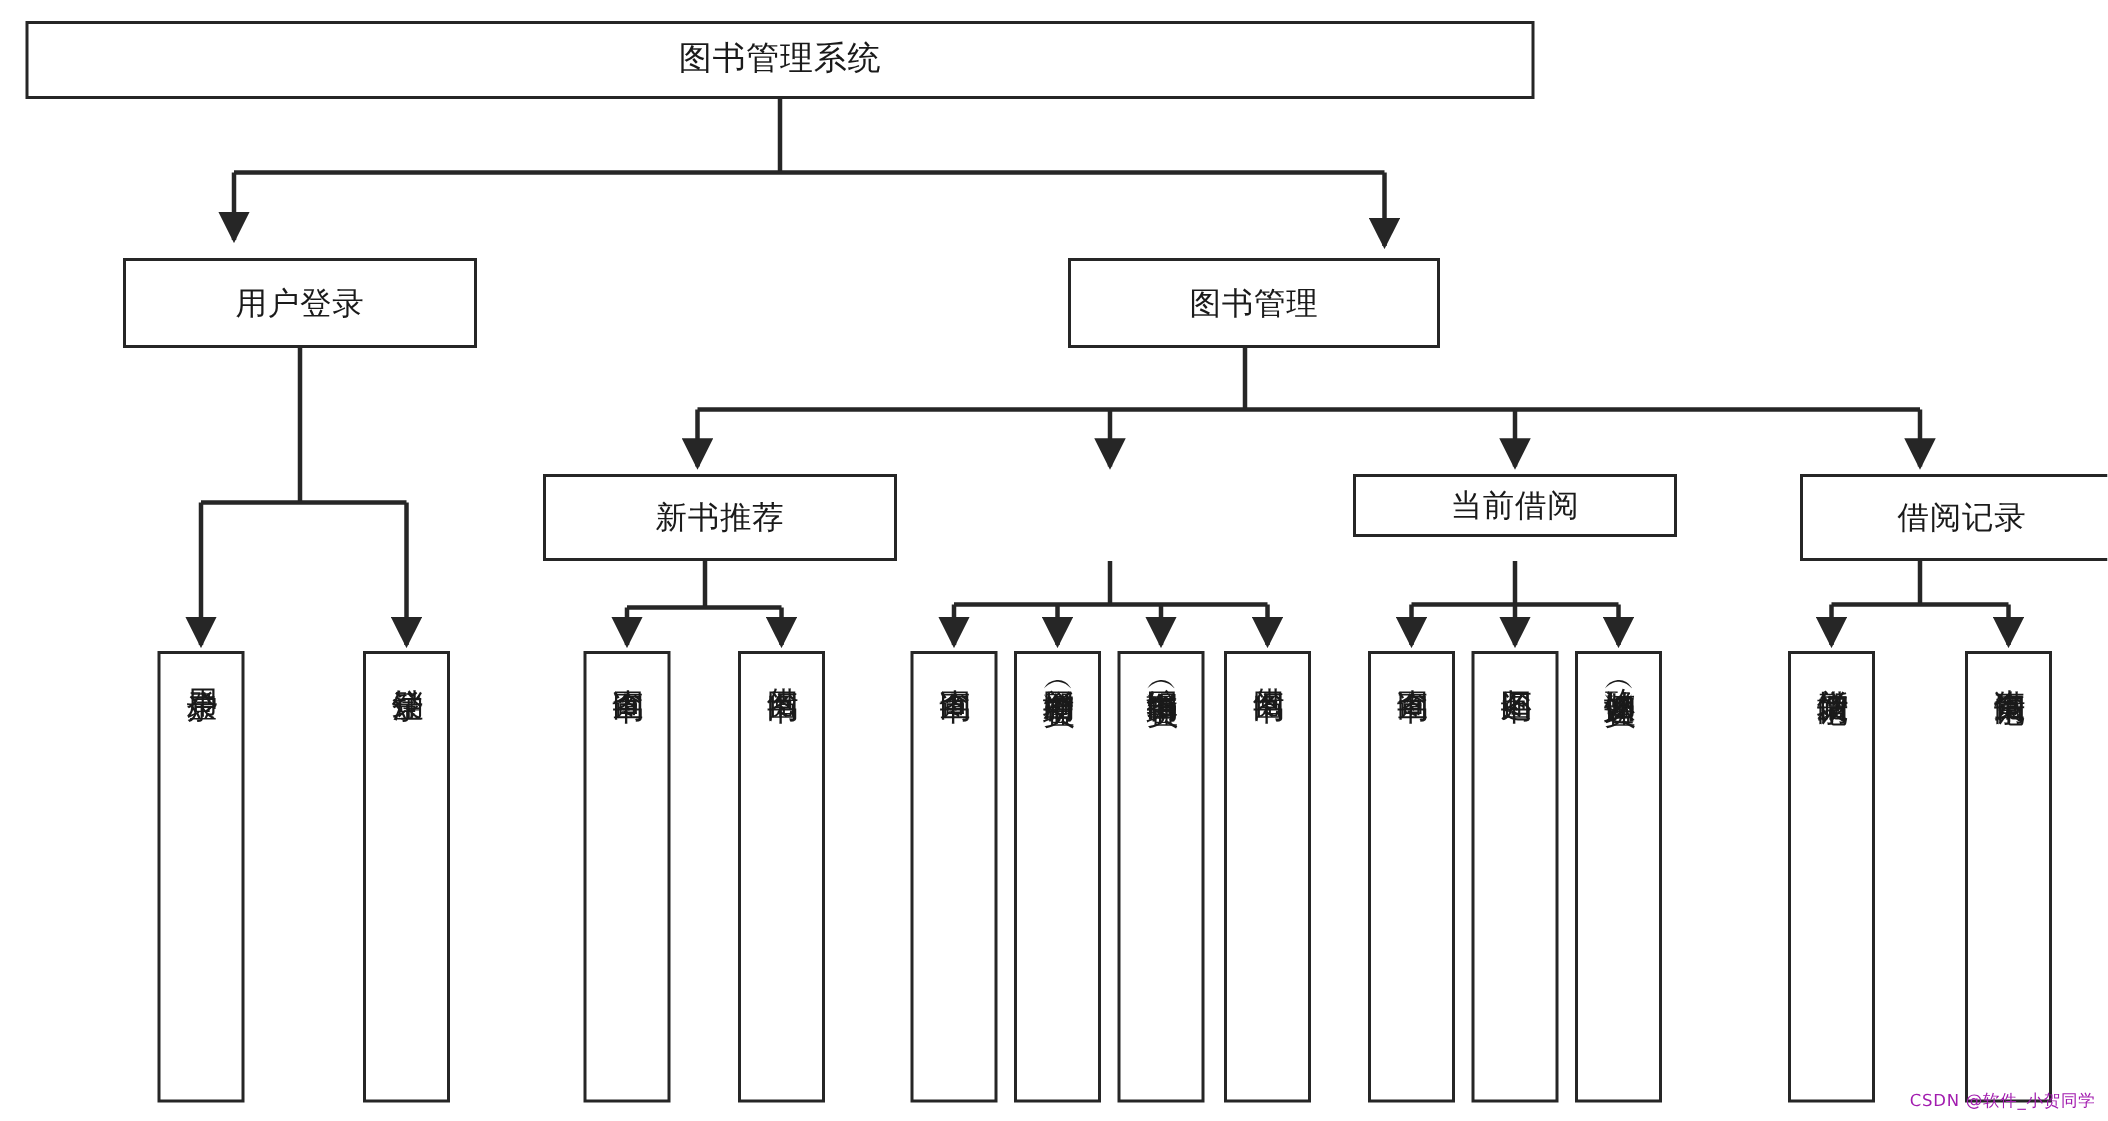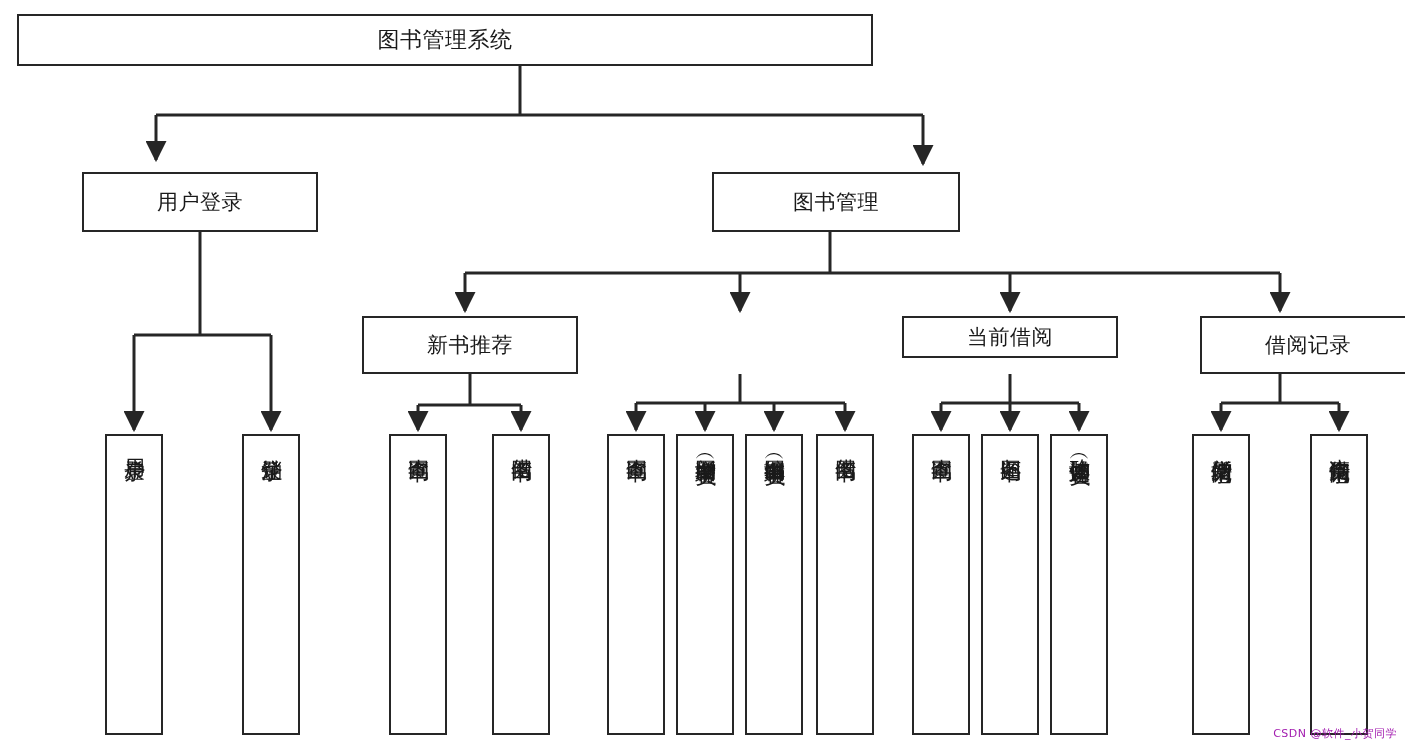--- a/index.html
+++ b/index.html
@@ -125,32 +125,32 @@
       <path d="M 1079 403 L 1079 430" marker-end="url(#arrow)"></path>
 
       <path d="M 1280 374 L 1280 403"></path>
       <path d="M 1221 403 L 1339 403"></path>
       <path d="M 1221 403 L 1221 430" marker-end="url(#arrow)"></path>
       <path d="M 1339 403 L 1339 430" marker-end="url(#arrow)"></path>
 
     </g>
   </svg>
 
-  <div class="node horiz" id="node-root" style="left:17px; top:14px; width:856px; height:52px;">
+  <div class="node horiz" id="node-root" style="left:17px; top:14px; width:1006px; height:52px;">
     <span class="label">图书管理系统</span>
   </div>
 
   <div class="node horiz" style="left:82px; top:172px; width:236px; height:60px;">
     <span class="label">用户登录</span>
   </div>
   <div class="node horiz" style="left:712px; top:172px; width:248px; height:60px;">
     <span class="label">图书管理</span>
   </div>
 
-  <div class="node horiz" style="left:362px; top:316px; width:216px; height:58px;">
+  <div class="node horiz" style="left:362px; top:316px; width:236px; height:58px;">
     <span class="label">新书推荐</span>
   </div>
   <div class="node horiz" style="left:902px; top:316px; width:216px; height:42px;">
     <span class="label">当前借阅</span>
   </div>
   <div class="node horiz" style="left:1172px; top:316px; width:216px; height:58px;margin-left:28px;">
     <span class="label">借阅记录</span>
   </div>
 
   <div class="node vert" style="left:105px; top:434px; width:58px; height:301px;">

